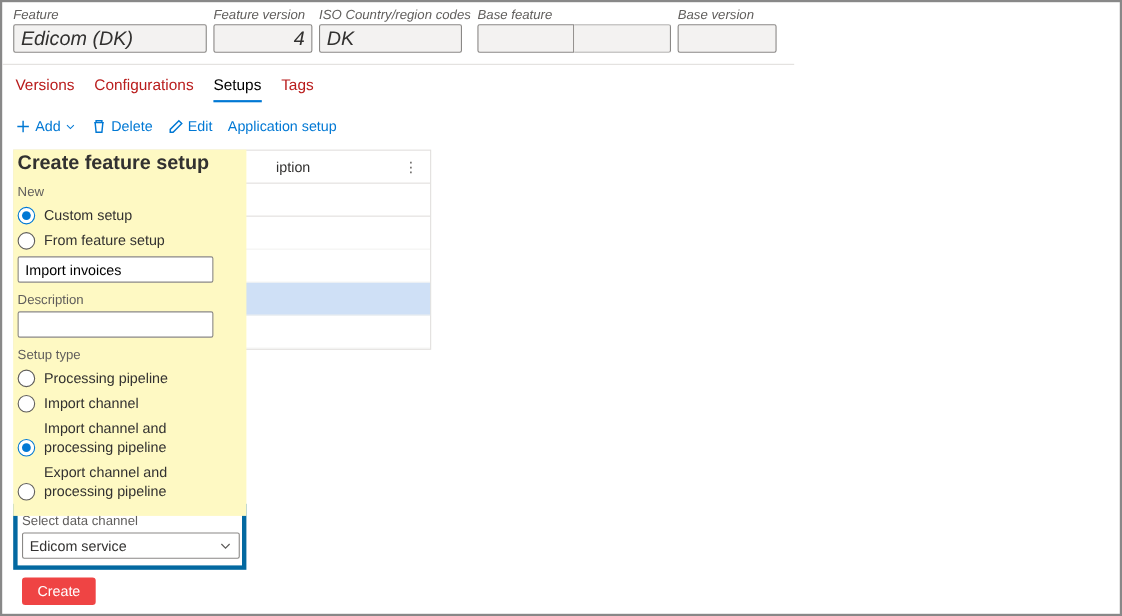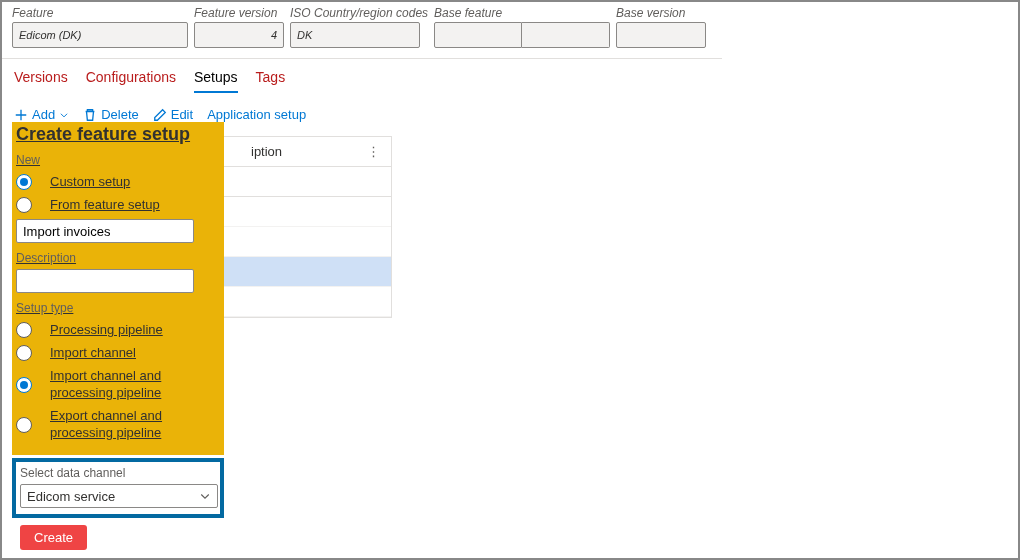--- a/index.html
+++ b/index.html
@@ -26,21 +26,21 @@
   .field { display: flex; flex-direction: column; font-style: italic; }
   .field-label { font-size: 12px; color: #605e5c; margin-bottom: 2px; }
   .field-box {
     height: 26px;
     border: 1px solid #8a8886;
     border-radius: 2px;
     background: #f3f2f1;
     padding: 0 6px;
     display: flex;
     align-items: center;
-    font-size: 11px;
+    font-size: 18px;
     color: #323130;
   }
   .f-feature .field-box { width: 176px; }
   .f-version .field-box { width: 90px; justify-content: flex-end; }
   .f-iso .field-box { width: 130px; }
   .split-box { display:flex; }
   .split-box .field-box { width: 88px; border-radius: 2px 0 0 2px;}
   .split-box .field-box + .field-box { border-left:none; border-radius: 0 2px 2px 0;}
   .f-basever .field-box { width: 90px; }
 
@@ -76,30 +76,29 @@
   }
   .bg-head span { font-size:13px; color:#323130; margin-left:230px;}
   .bg-head .dots { position:absolute; right:10px; color:#605e5c; letter-spacing:1px;}
   .bg-row { height:30px; border-bottom:1px solid #f3f2f1; }
   .bg-row.sep { border-bottom:1px solid #e1dfdd;}
   .bg-row.sel { background:#cfe0f6; }
 
   
   .panel {
     position:absolute;
-    top:120px; left:10px;
+    top:134px; left:10px;
     width:212px;
-    background:#eab308;
+    background:#fef9c3;
     padding:2px 4px 8px 4px;
     z-index:2;
-    text-decoration:underline;
   }
   .panel h2 { font-size:18px; font-weight:600; margin-bottom:8px; padding-left:0;}
   .section-lbl { font-size:12px; color:#605e5c; margin:8px 0 4px 0; }
-  .radio-row { display:flex; align-items:center; gap:18px; margin:6px 0; cursor:pointer; }
+  .radio-row { display:flex; align-items:flex-end; gap:8px; margin:6px 0; cursor:pointer; }
   .radio {
     width:16px; height:16px; border:1px solid #605e5c; border-radius:50%;
     flex-shrink:0; margin-top:1px; position:relative; background:#fff;
   }
   .radio.checked { border-color:#0078d4; }
   .radio.checked::after {
     content:""; position:absolute; top:3px; left:3px; width:8px; height:8px;
     border-radius:50%; background:#0078d4;
   }
   .radio-label { font-size:13px; line-height:17px; max-width:170px;}

